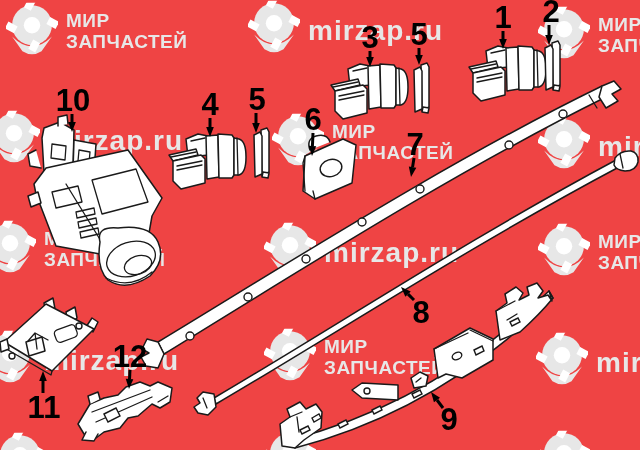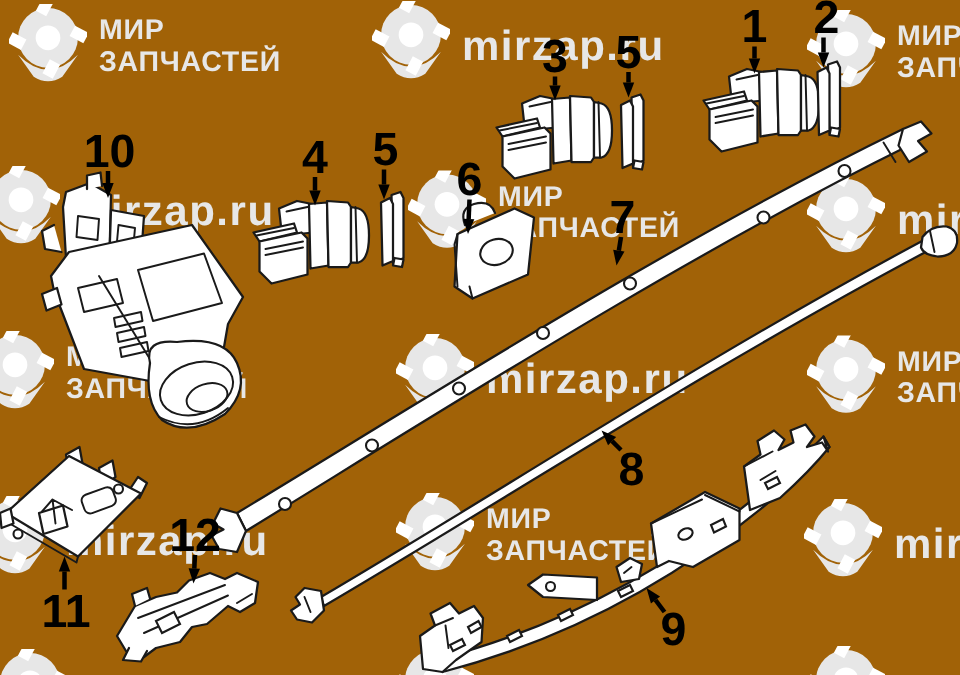--- a/index.html
+++ b/index.html
@@ -1,16 +1,16 @@
 <!DOCTYPE html>
 <html><head>
 <meta charset="utf-8">
 <style>
   html,body{margin:0;padding:0;background:#fff;}
-  .stage{position:relative;width:640px;height:450px;background:#a16207;overflow:hidden;
+  .stage{position:relative;width:640px;height:450px;background:#ef4444;overflow:hidden;
          font-family:"Liberation Sans",sans-serif;}
   
   #watermark-layer{position:absolute;inset:0;z-index:1;pointer-events:none;}
   .wm-tile{position:absolute;display:flex;gap:8px;align-items:flex-start;color:#e7e7e7;
            font-weight:bold;white-space:nowrap;}
   .wm-pin{width:52px;height:62px;flex:0 0 auto;}
   .wm-brand{font-size:19px;line-height:21px;letter-spacing:.5px;margin-top:8px;}
   .wm-site{font-size:28px;letter-spacing:1px;margin-top:15px;}
   
   #drawing{position:absolute;left:0;top:0;z-index:2;}

